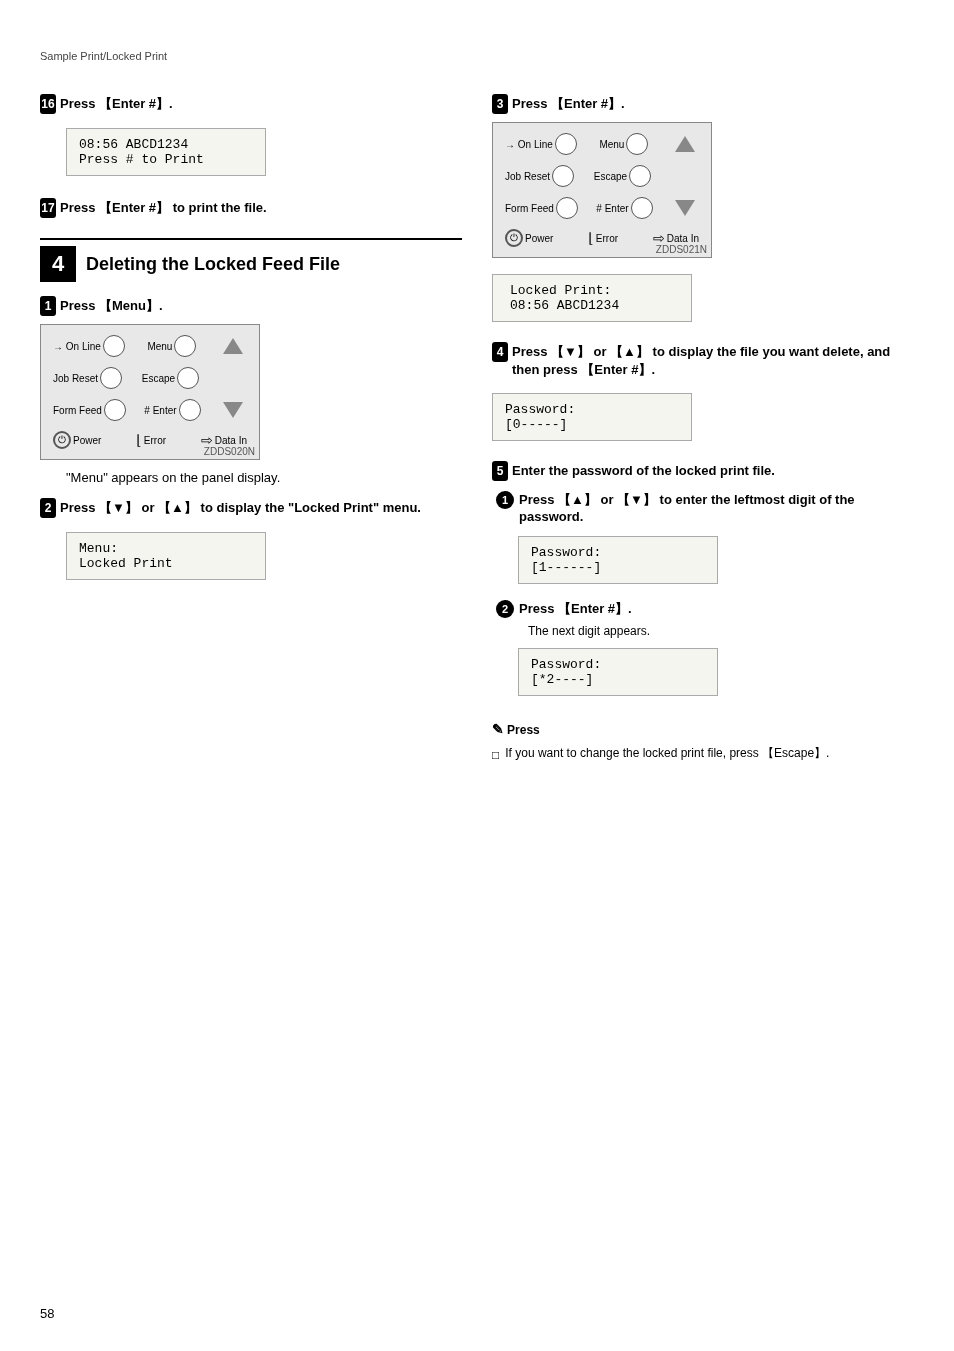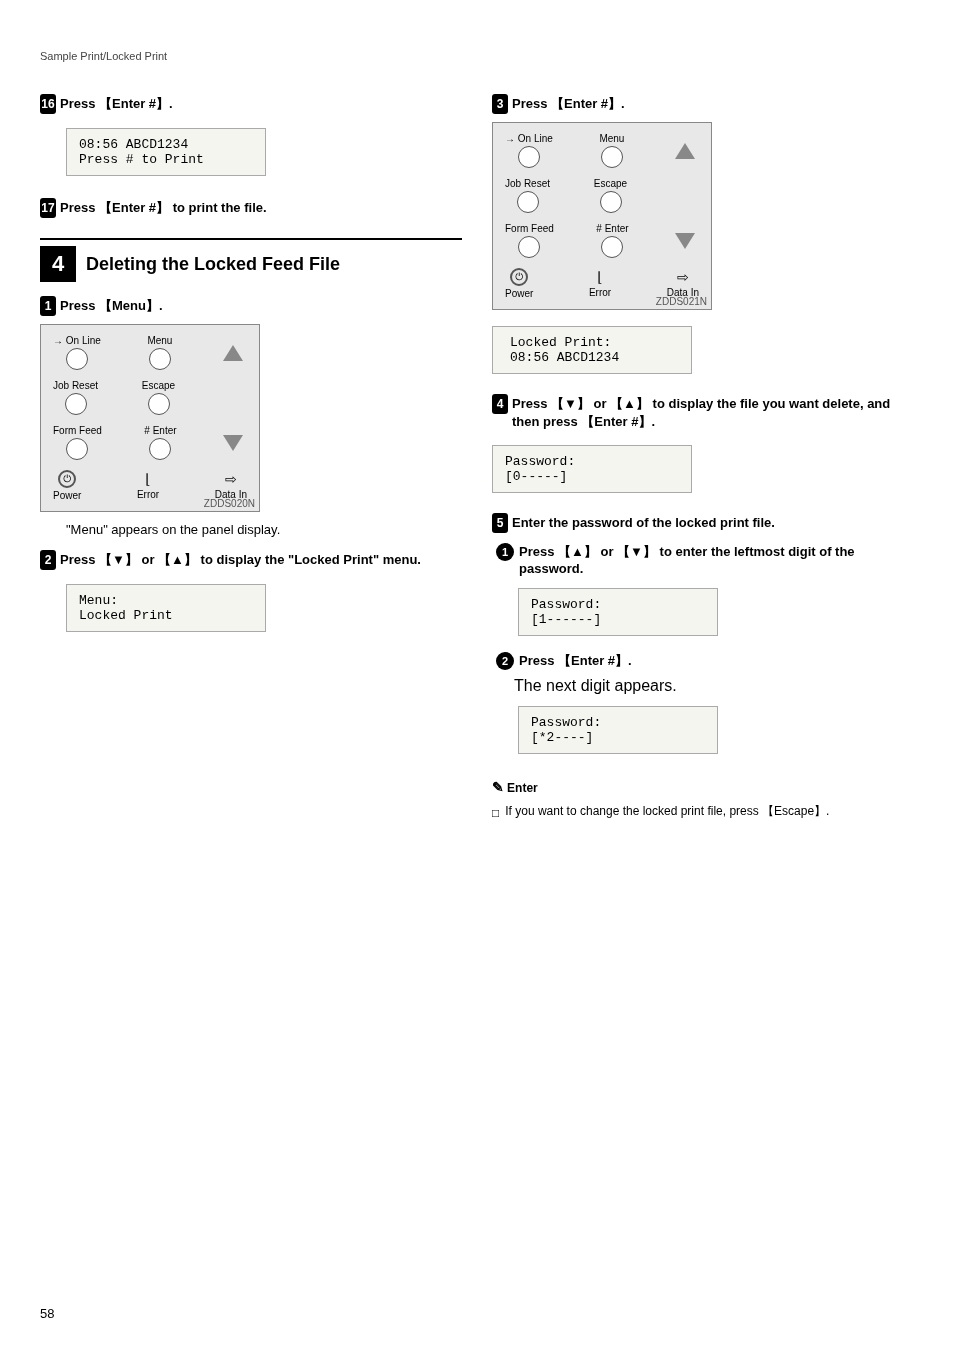--- a/index.html
+++ b/index.html
@@ -138,21 +138,21 @@
       width: 22px;
       height: 22px;
       border-radius: 50%;
       background: #fff;
       border: 1px solid #555;
       display: inline-block;
     }
 
     .panel-btn-group {
       display: flex;
-      flex-direction: column;
+      flex-direction: row;
       align-items: center;
       gap: 2px;
     }
 
     .triangle-up {
       width: 0;
       height: 0;
       border-left: 10px solid transparent;
       border-right: 10px solid transparent;
       border-bottom: 16px solid #888;
@@ -238,22 +238,22 @@
     }
 
     .page-number {
       position: absolute;
       bottom: 30px;
       left: 40px;
       font-size: 13px;
     }
 
     .small-sub {
-      font-size: 16px;
-      margin-left: 22px;
+      font-size: 12px;
+      margin-left: 36px;
       line-height: 1.5;
     }
   </style>
 </head>
 <body>
 
 <div class="breadcrumb">Sample Print/Locked Print</div>
 
 <div class="two-col">
 
@@ -464,21 +464,21 @@
     </div>
     <div class="small-sub">The next digit appears.</div>
     <div class="lcd-box" style="margin-left:26px;">
       <div>Password:</div>
       <div>[*2----]</div>
     </div>
 
     
     <div class="note-box" style="margin-top:14px;">
       <div class="note-title">
-        <span style="font-size:14px;">✎</span> <span>Enter</span>
+        <span style="font-size:14px;">✎</span> <span>Press</span>
       </div>
       <div class="note-item">
         <span class="note-bullet">□</span>
         <span>If you want to change the locked print file, press 【Escape】.</span>
       </div>
     </div>
 
   </div>
 
 </div>

